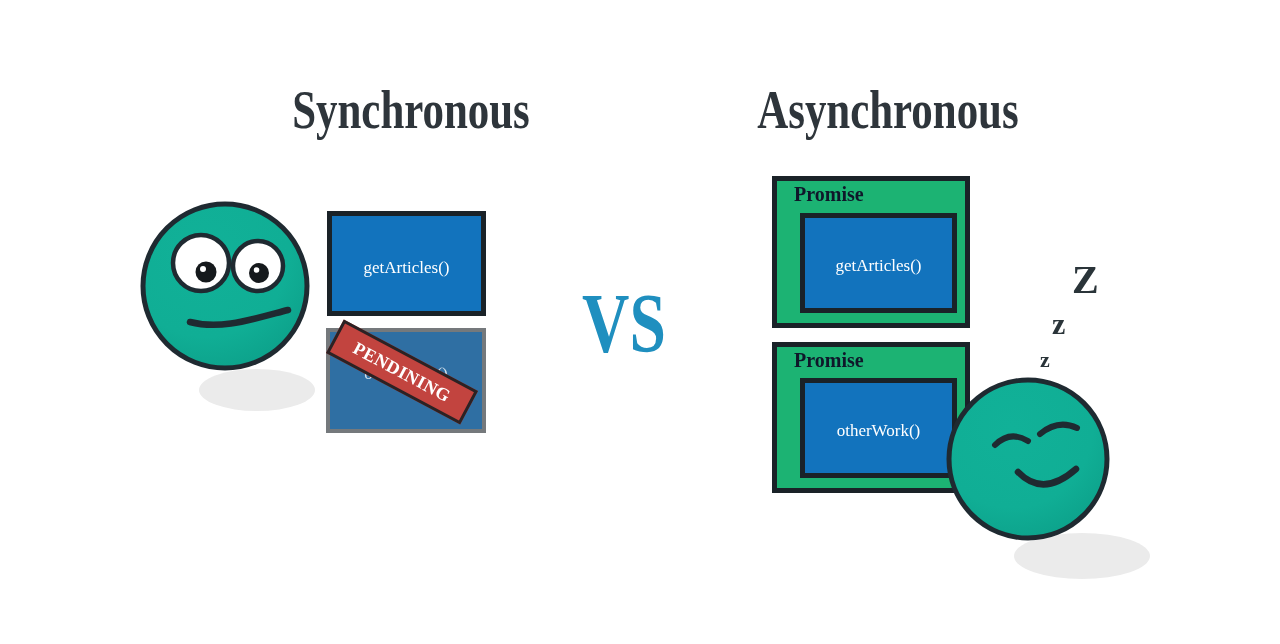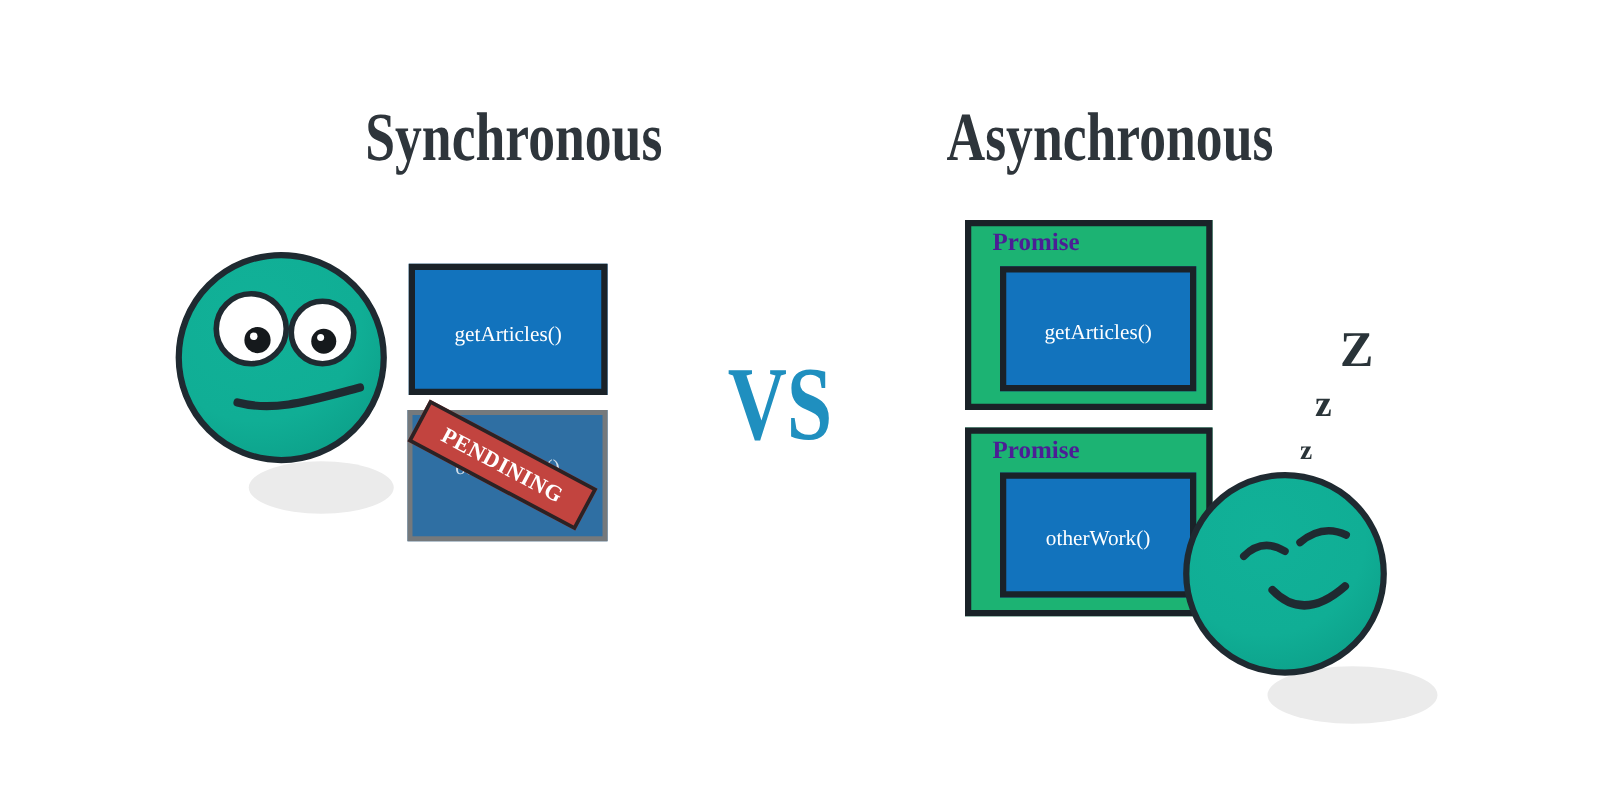--- a/index.html
+++ b/index.html
@@ -89,21 +89,21 @@
     position: absolute;
     box-sizing: border-box;
     background: #1CB373;
     border: 5px solid #1A2228;
     z-index: 1;
   }
   .promise-1 { left: 772px; top: 176px; width: 198px; height: 152px; }
   .promise-2 { left: 772px; top: 342px; width: 198px; height: 151px; }
   .promise-label {
     margin: 2px 0 0 17px;
-    color: #4c1d95;
+    color: #0f172a;
     font-weight: bold;
     font-size: 20px;
   }
   .promise-inner {
     position: absolute;
     left: 23px;
     box-sizing: border-box;
     width: 157px; height: 100px;
     background: #1273BD;
     border: 5px solid #1A2228;

